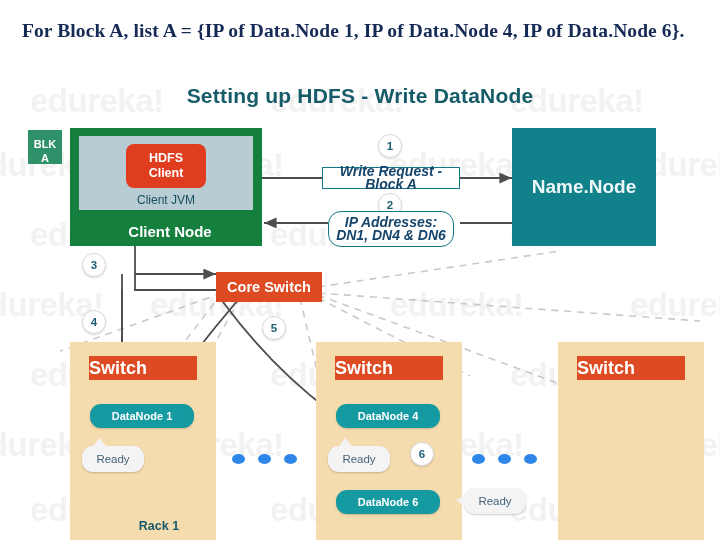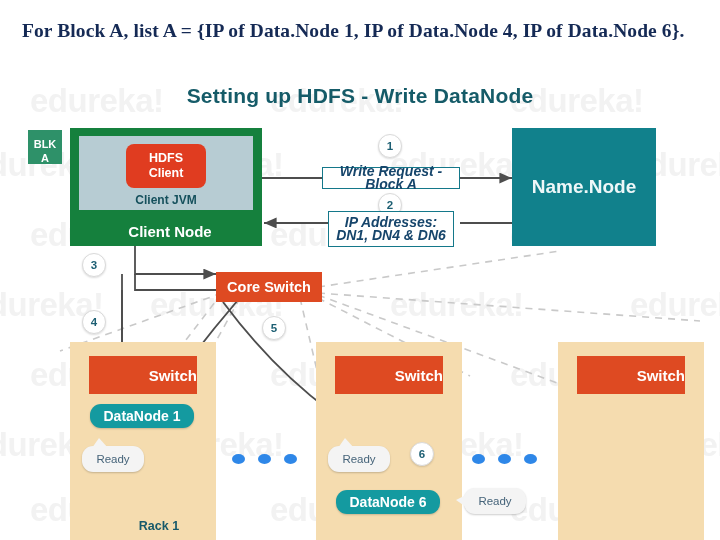--- a/index.html
+++ b/index.html
@@ -78,21 +78,21 @@
     color:#ffffff;
     font-size:12.5px;font-weight:bold;
     text-align:center;
     line-height:15px;
     padding-top:7px;
     box-sizing:border-box;
   }
   .clientjvm{
     position:absolute;left:0;right:0;bottom:3px;
     text-align:center;
-    font-size:12px;font-weight:bold;
+    font-size:12px;font-weight:normal;
     color:#15505c;
   }
   .clientnodelabel{
     position:absolute;left:8px;right:0;bottom:6px;
     text-align:center;
     font-size:15px;font-weight:bold;
     color:#ffffff;
   }
 
   .namenode{
@@ -135,40 +135,40 @@
     font-size:14.5px;font-weight:bold;
     display:flex;align-items:center;justify-content:center;
   }
 
   .rack{
     position:absolute;
     background:#f5dcaf;
   }
   .rack .switch{
     position:absolute;left:50%;transform:translateX(-50%);
-    top:14px;width:108px;height:38px;
+    top:14px;width:108px;height:24px;
     background:#de4a22;
     color:#ffffff;
-    font-size:15px;font-weight:bold;
-    display:flex;align-items:center;justify-content:flex-end;
+    font-size:18px;font-weight:bold;
+    display:flex;align-items:center;justify-content:flex-start;
   }
   .racklabel{
     position:absolute;left:0;right:0;bottom:7px;
     text-align:center;
     font-size:12.5px;font-weight:bold;
     color:#17596a;
     margin-left:32px;
   }
 
   .dn{
     position:absolute;
     background:#149aa0;
     border-radius:11px;
     color:#ffffff;
-    font-size:14px;font-weight:bold;
+    font-size:11px;font-weight:bold;
     display:flex;align-items:center;justify-content:center;
     box-shadow:0 1px 2px rgba(0,0,0,.18);
   }
 
   .bubble{
     position:absolute;
     background:#f4f4f4;
     border-radius:11px;
     color:#46647a;
     font-size:11.5px;
@@ -292,21 +292,21 @@
   </div>
 
   <div class="badge" style="left:378px;top:58px;">1</div>
 
   <div class="msgbox" style="left:322px;top:91px;width:138px;height:22px;">
     <span>Write Request - Block A</span>
   </div>
 
   <div class="badge" style="left:378px;top:117px;">2</div>
 
-  <div class="msgbox" style="left:328px;top:135px;width:126px;height:36px;">
+  <div class="msgbox" style="left:328px;top:135px;width:126px;height:36px;border-radius:13px;">
     <span>IP Addresses:</span>
     <span>DN1, DN4 &amp; DN6</span>
   </div>
 
   <div class="badge" style="left:82px;top:177px;">3</div>
   <div class="badge" style="left:82px;top:234px;">4</div>
   <div class="badge" style="left:262px;top:240px;">5</div>
 
   <div class="coreswitch" style="left:216px;top:196px;width:106px;height:30px;">
     <span>Core Switch</span>
@@ -326,20 +326,23 @@
   </div>
 
   <div class="dot" style="left:232px;top:378px;"></div>
   <div class="dot" style="left:258px;top:378px;"></div>
   <div class="dot" style="left:284px;top:378px;"></div>
 
   <div class="rack" style="left:316px;top:266px;width:146px;height:198px;">
     <div class="switch">
       <span>Switch</span>
     </div>
+    <div class="dn" style="left:20px;top:62px;width:104px;height:24px;">
+      <span>DataNode 4</span>
+    </div>
     <div class="bubble tl" style="left:12px;top:104px;width:62px;height:26px;">
       <span>Ready</span>
     </div>
     <div class="badge" style="left:94px;top:100px;">6</div>
     <div class="dn" style="left:20px;top:148px;width:104px;height:24px;">
       <span>DataNode 6</span>
     </div>
   </div>
 
   <div class="bubble l" style="left:464px;top:412px;width:62px;height:26px;">

